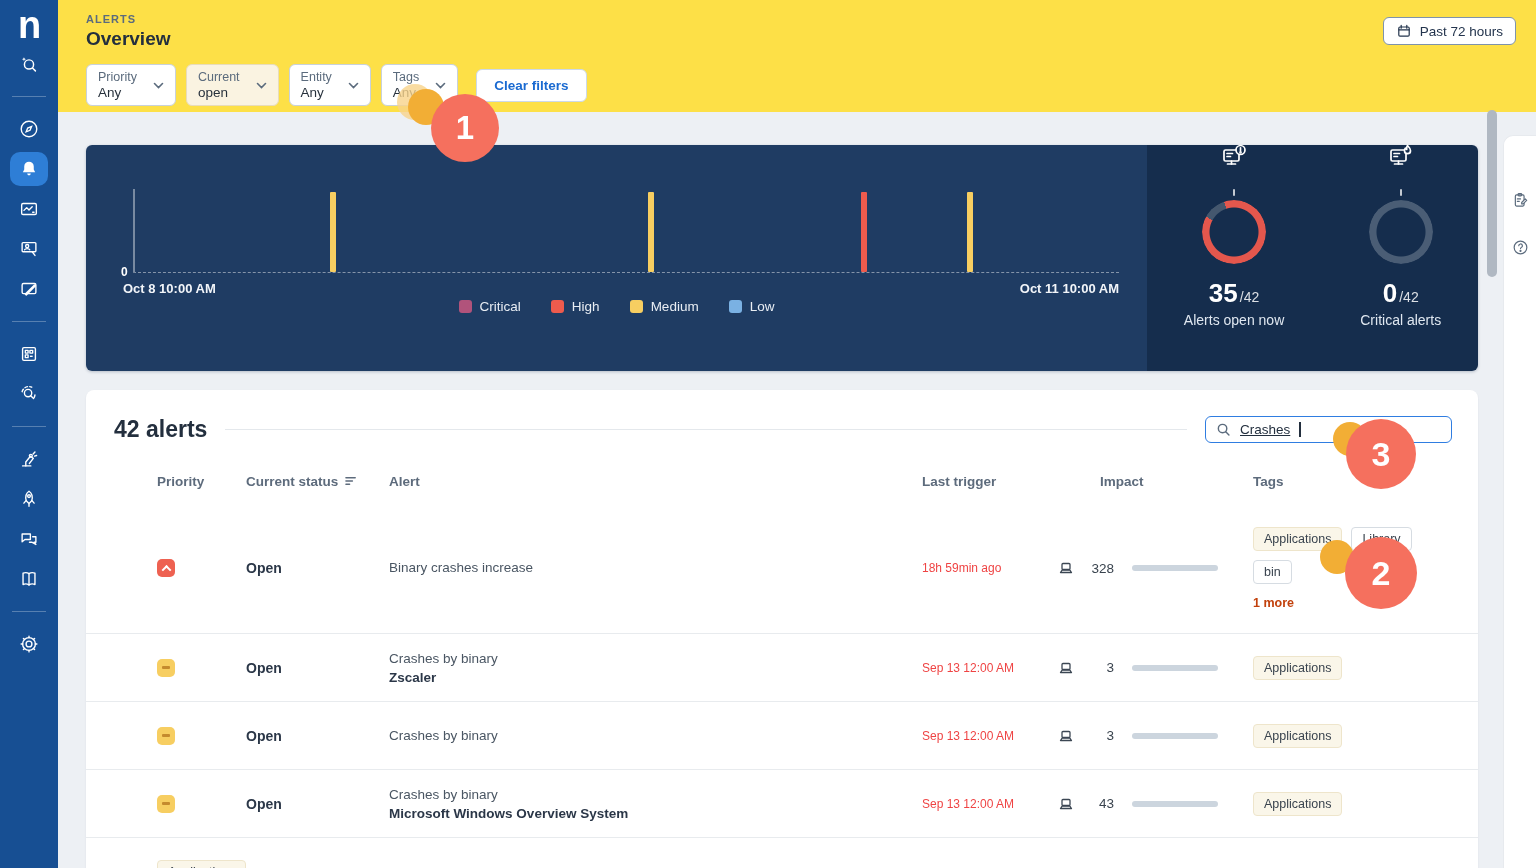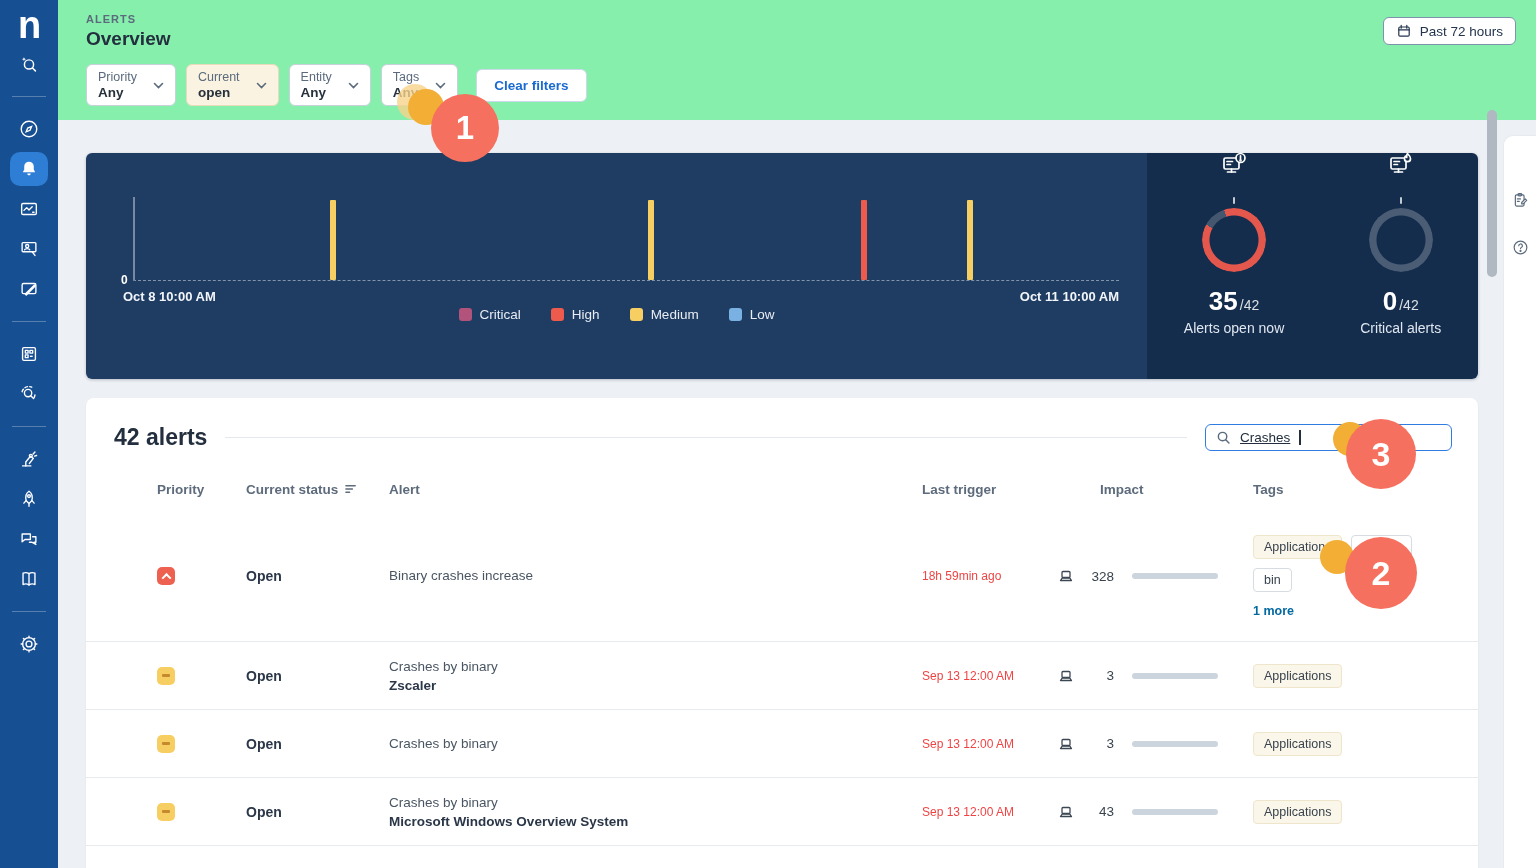--- a/index.html
+++ b/index.html
@@ -10,30 +10,30 @@
   .sidebar { position:absolute; left:0; top:0; bottom:0; width:58px; background:#174f93; display:flex; flex-direction:column; align-items:center; z-index:20; }
   .logo { color:#fff; font-size:38px; font-weight:700; line-height:1; margin-top:6px; letter-spacing:-1px; }
   .side-search { margin-top:26px; }
   .side-divider { width:34px; height:1px; background:rgba(255,255,255,.28); margin:12px 0; }
   .nav-item { width:38px; height:34px; display:flex; align-items:center; justify-content:center; margin:3px 0; border-radius:10px; cursor:pointer; }
   .nav-item.active { background:#2e7ed6; }
   .nav-item svg { display:block; }
 
   
   .main { margin-left:58px; position:relative; }
-  .topbar { background:#86efac; padding:13px 0 14px 28px; position:relative; }
+  .topbar { background:#fde047; padding:13px 0 6px 28px; position:relative; }
   .eyebrow { font-size:11px; font-weight:700; letter-spacing:1px; color:#5b6b7d; }
   .page-title { font-size:19px; font-weight:700; color:#232f3e; margin-top:3px; }
   .timerange-btn { position:absolute; right:20px; top:17px; display:flex; align-items:center; gap:8px; border:1px solid #7e93ab; border-radius:6px; padding:5px 12px; font-size:13.5px; color:#23344d; background:#fff; cursor:pointer; }
   .filter-row { display:flex; gap:10px; margin-top:14px; align-items:stretch; }
   .chip { display:flex; align-items:center; border:1px solid #c8d1db; border-radius:6px; padding:5px 11px; background:#fff; cursor:pointer; min-width:74px; }
   .chip.active { background:#faf3e1; border-color:#e8dcba; }
   .chip .labels { display:flex; flex-direction:column; }
   .chip .lab { font-size:12.5px; color:#5b6b7d; }
-  .chip .val { font-size:13.5px; font-weight:700; color:#27313c; margin-top:1px; }
+  .chip .val { font-size:13.5px; font-weight:400; color:#27313c; margin-top:1px; }
   .chip .chev { margin-left:16px; }
   .clear-btn { align-self:center; border:1px solid #ccd9e8; border-radius:6px; background:#fff; color:#1a6ad1; font-size:13.5px; font-weight:700; padding:8px 17px; margin-left:8px; cursor:pointer; }
 
   .content { padding:33px 58px 0 28px; }
 
   
   .panel-dark { height:226px; border-radius:6px; display:flex; overflow:hidden; box-shadow:0 1px 3px rgba(20,40,70,.25); }
   .panel-left { flex:1; background:#1f3c63; padding:30px 28px 0 28px; }
   .panel-title-row { display:flex; align-items:center; gap:18px; }
   .panel-title { color:#fff; font-size:17px; font-weight:700; }
@@ -86,21 +86,21 @@
   .alert-object { font-size:13.5px; font-weight:700; color:#2b3748; margin-top:3px; }
   .cell-last { font-size:12px; color:#ef4444; }
   .cell-impact { display:flex; align-items:center; }
   .imp-num { font-size:13.5px; color:#39434e; width:30px; text-align:right; margin-left:10px; }
   .track { width:86px; height:6px; border-radius:3px; background:#ccd5de; margin-left:18px; overflow:hidden; }
   .fill { height:100%; border-radius:3px; background:#5a7cae; }
   .tags-wrap { display:flex; flex-wrap:wrap; gap:9px; max-width:162px; }
   .tag { font-size:12.5px; color:#39434e; padding:4px 10px; border-radius:4px; white-space:nowrap; cursor:pointer; }
   .tag.cream { background:#faf6e9; border:1px solid #eee5cb; }
   .tag.white { background:#fff; border:1px solid #d6dce2; }
-  .more-link { font-size:12.5px; font-weight:700; color:#0369a1; margin-top:12px; cursor:pointer; }
+  .more-link { font-size:12.5px; font-weight:700; color:#c2410c; margin-top:12px; cursor:pointer; }
 
   
   .scrollbar { position:absolute; top:110px; right:39px; width:10px; height:167px; border-radius:6px; background:#b0b8c2; z-index:15; cursor:grab; }
   .right-rail { position:absolute; right:0; top:135px; bottom:0; width:33px; background:#fff; border-left:1px solid #e7eaee; border-top:1px solid #e7eaee; border-top-left-radius:10px; display:flex; flex-direction:column; align-items:center; padding-top:55px; gap:28px; z-index:14; }
   .rail-icon { cursor:pointer; }
 
   
   .co { position:absolute; border-radius:50%; z-index:50; }
   .co-coral { background:#f5705e; color:#fff; font-weight:700; display:flex; align-items:center; justify-content:center; }
   .co-yellow { background:#f2ae35; }

